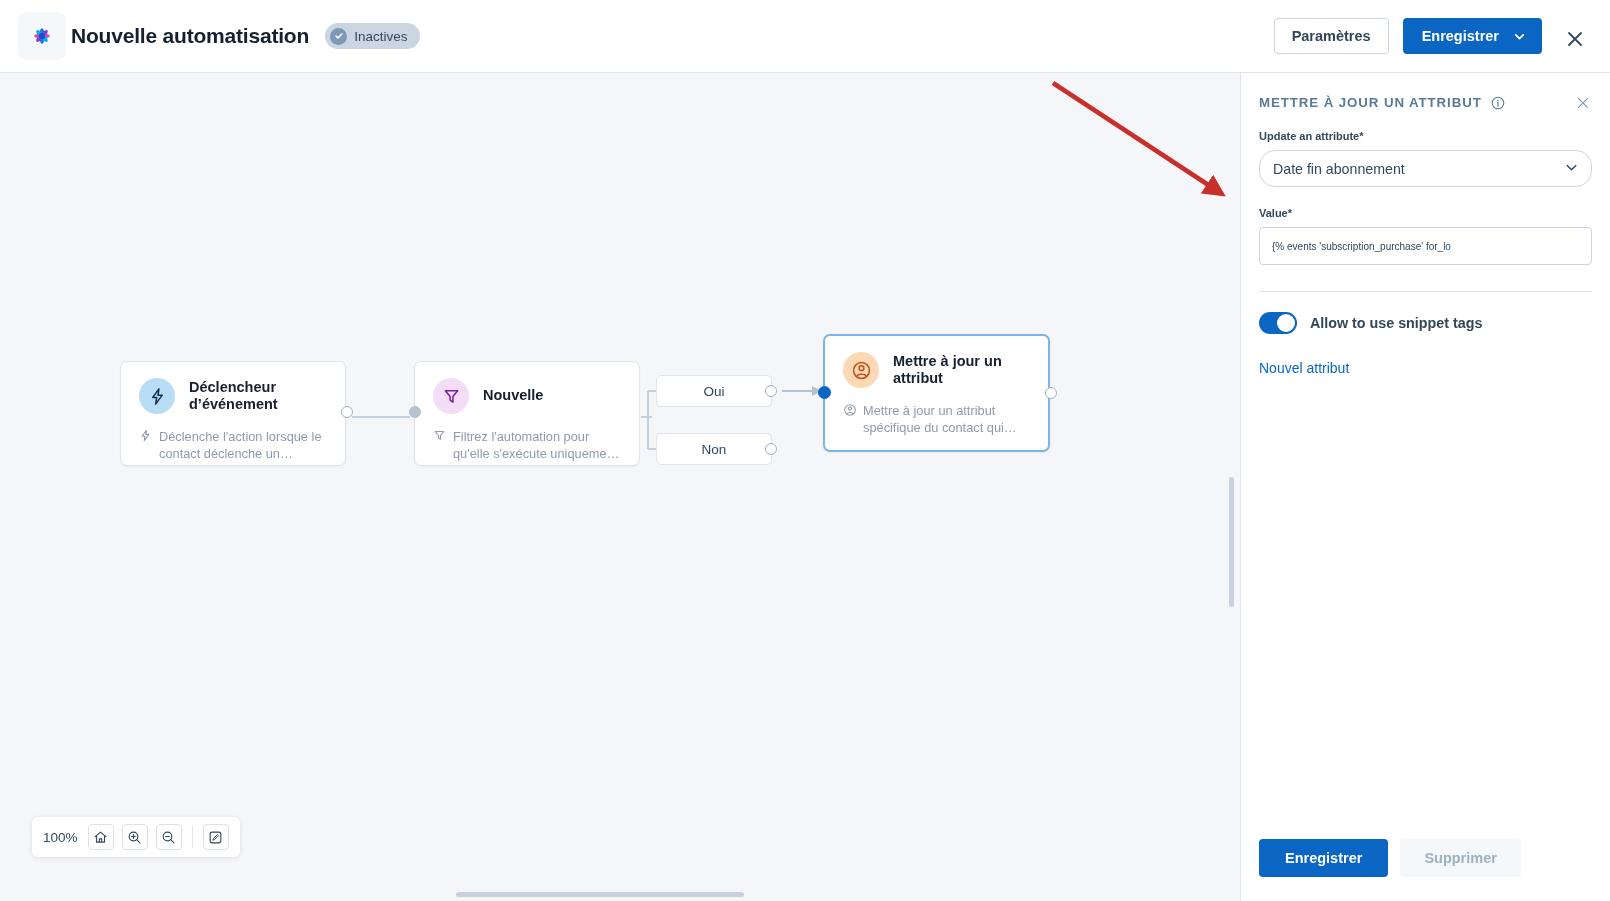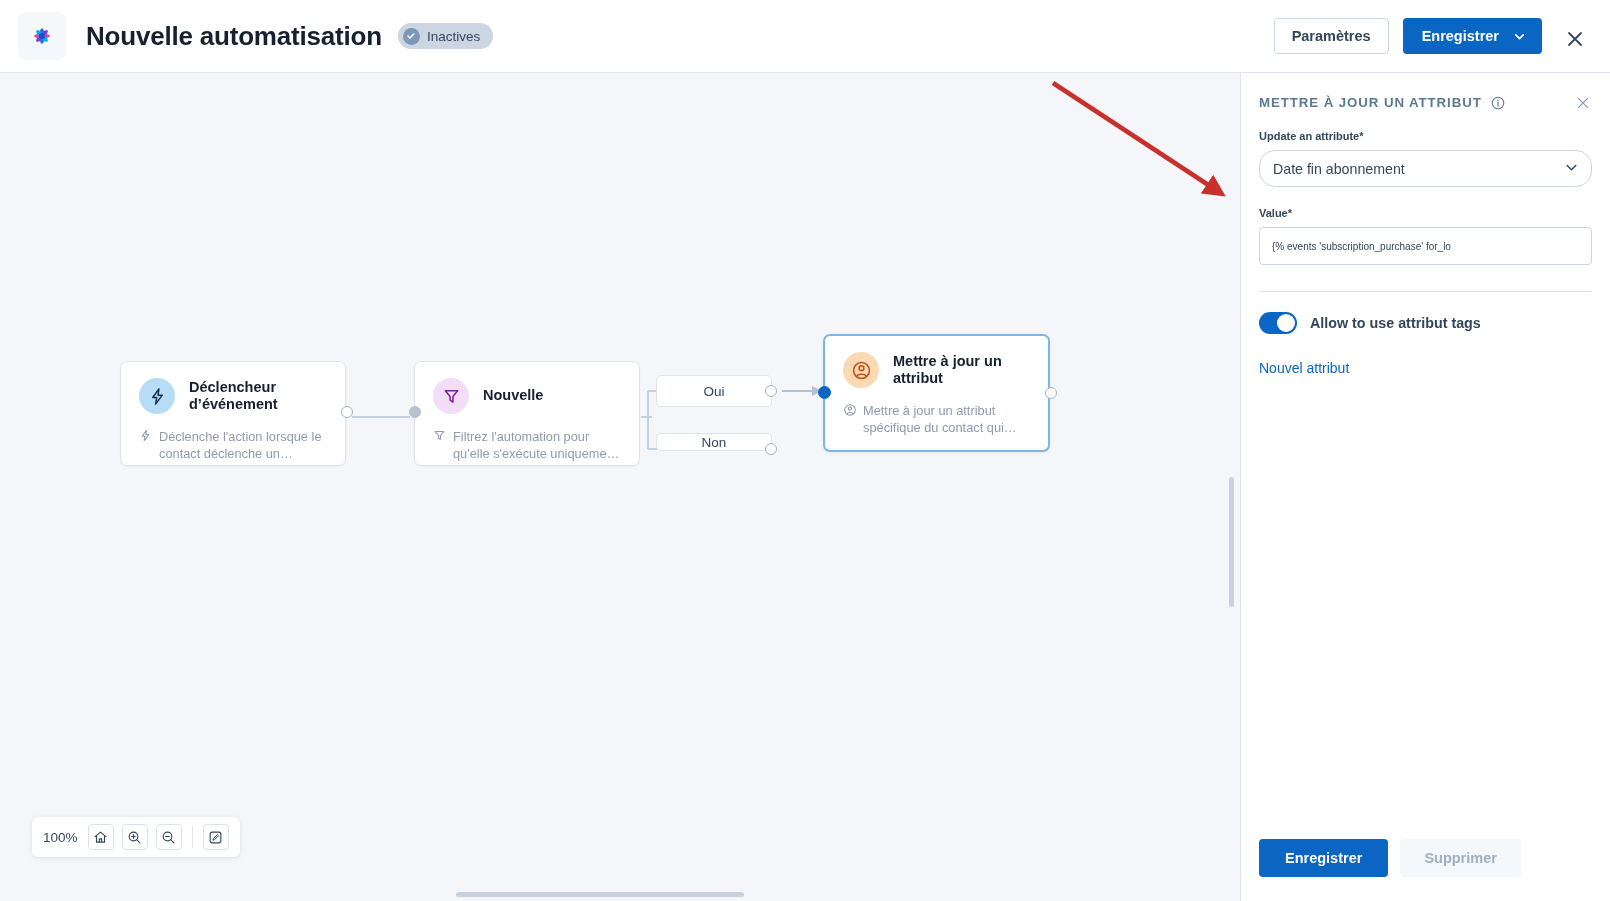--- a/index.html
+++ b/index.html
@@ -15,21 +15,21 @@
   .topbar {
     position: absolute; left: 0; top: 0; width: 1610px; height: 73px;
     background: #ffffff; border-bottom: 1px solid #dfe3eb;
     display: flex; align-items: center;
   }
   .app-logo {
     width: 48px; height: 48px; margin-left: 18px; border-radius: 8px;
     background: #f5f8fa; display: flex; align-items: center; justify-content: center;
   }
   .title-text {
-    margin-left: 20px; font-size: 26px; font-weight: bold; color: #16202f;
+    margin-left: 5px; font-size: 21px; font-weight: bold; color: #16202f;
     letter-spacing: -0.2px;
   }
   .status-badge {
     margin-left: 16px; height: 26px; padding: 0 13px 0 5px; border-radius: 13px;
     background: #cbd6e2; display: inline-flex; align-items: center; gap: 7px;
     font-size: 13.5px; color: #32475f;
   }
   .badge-check {
     width: 17px; height: 17px; border-radius: 50%; background: #7c98b6;
     display: flex; align-items: center; justify-content: center;
@@ -285,21 +285,21 @@
           <span>Filtrez l'automation pour qu'elle s'exécute uniqueme…</span>
         </div>
         <div class="port grey" style="left:-6px; top:44px;"></div>
       </div>
 
       <div class="branch" style="left:656px; top:302px; width:116px; height:32px;">
         <span>Oui</span>
         <div class="port" style="left:108px; top:9px;"></div>
       </div>
 
-      <div class="branch" style="left:656px; top:360px; width:116px; height:18px;">
+      <div class="branch" style="left:656px; top:360px; width:116px; height:32px;">
         <span>Non</span>
         <div class="port" style="left:108px; top:9px;"></div>
       </div>
 
       <div class="node selected" style="left:823px; top:261px; width:227px; height:118px;">
         <div class="node-head">
           <span class="node-icon icon-attr">
             <svg width="21" height="21" viewBox="0 0 22 22">
               <circle cx="11" cy="11" r="8.3" fill="none" stroke="#c0521a" stroke-width="1.6"></circle>
               <circle cx="11" cy="8.6" r="2.5" fill="none" stroke="#c0521a" stroke-width="1.6"></circle>
@@ -400,21 +400,21 @@
         <span>Value</span><span class="req">*</span>
       </div>
       <input class="text-input" type="text" value="{% events 'subscription_purchase' for_lo" style="">
 
       <div class="divider"></div>
 
       <div class="toggle-row">
         <div class="toggle">
           <div class="knob"></div>
         </div>
-        <span class="toggle-label">Allow to use attribut tags</span>
+        <span class="toggle-label">Allow to use snippet tags</span>
       </div>
 
       <a class="panel-link">Nouvel attribut</a>
     </div>
 
     <div class="panel-foot">
       <button class="btn-save">Enregistrer</button>
       <button class="btn-delete">Supprimer</button>
     </div>
   </div>

